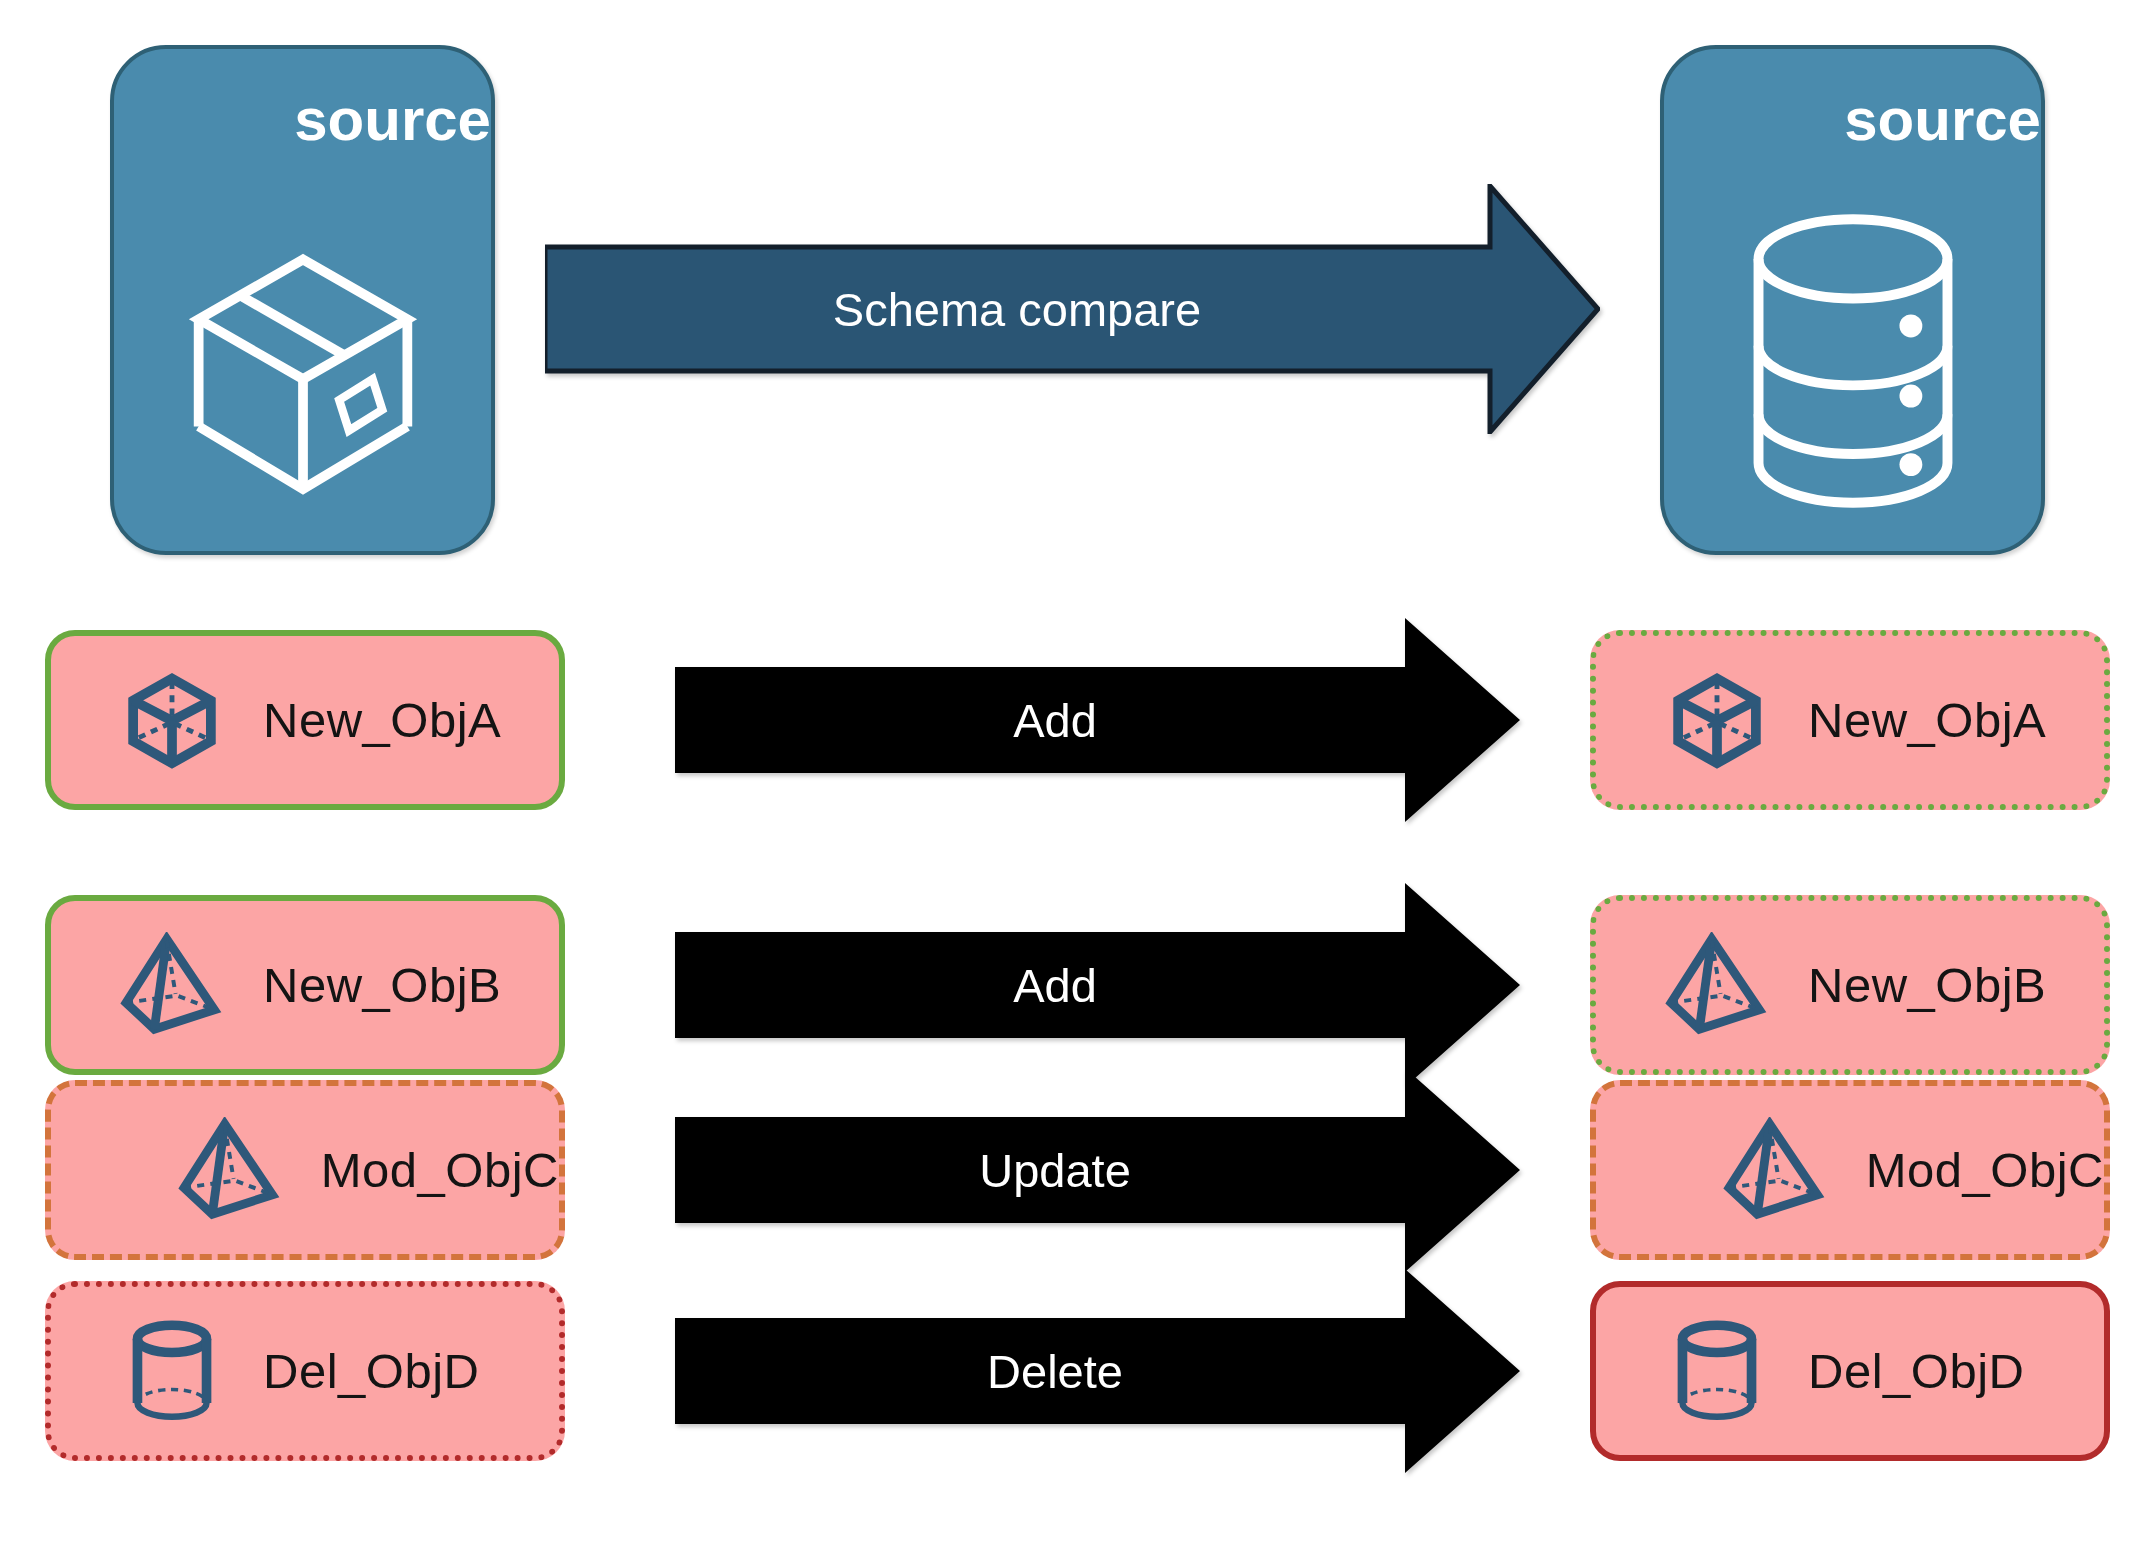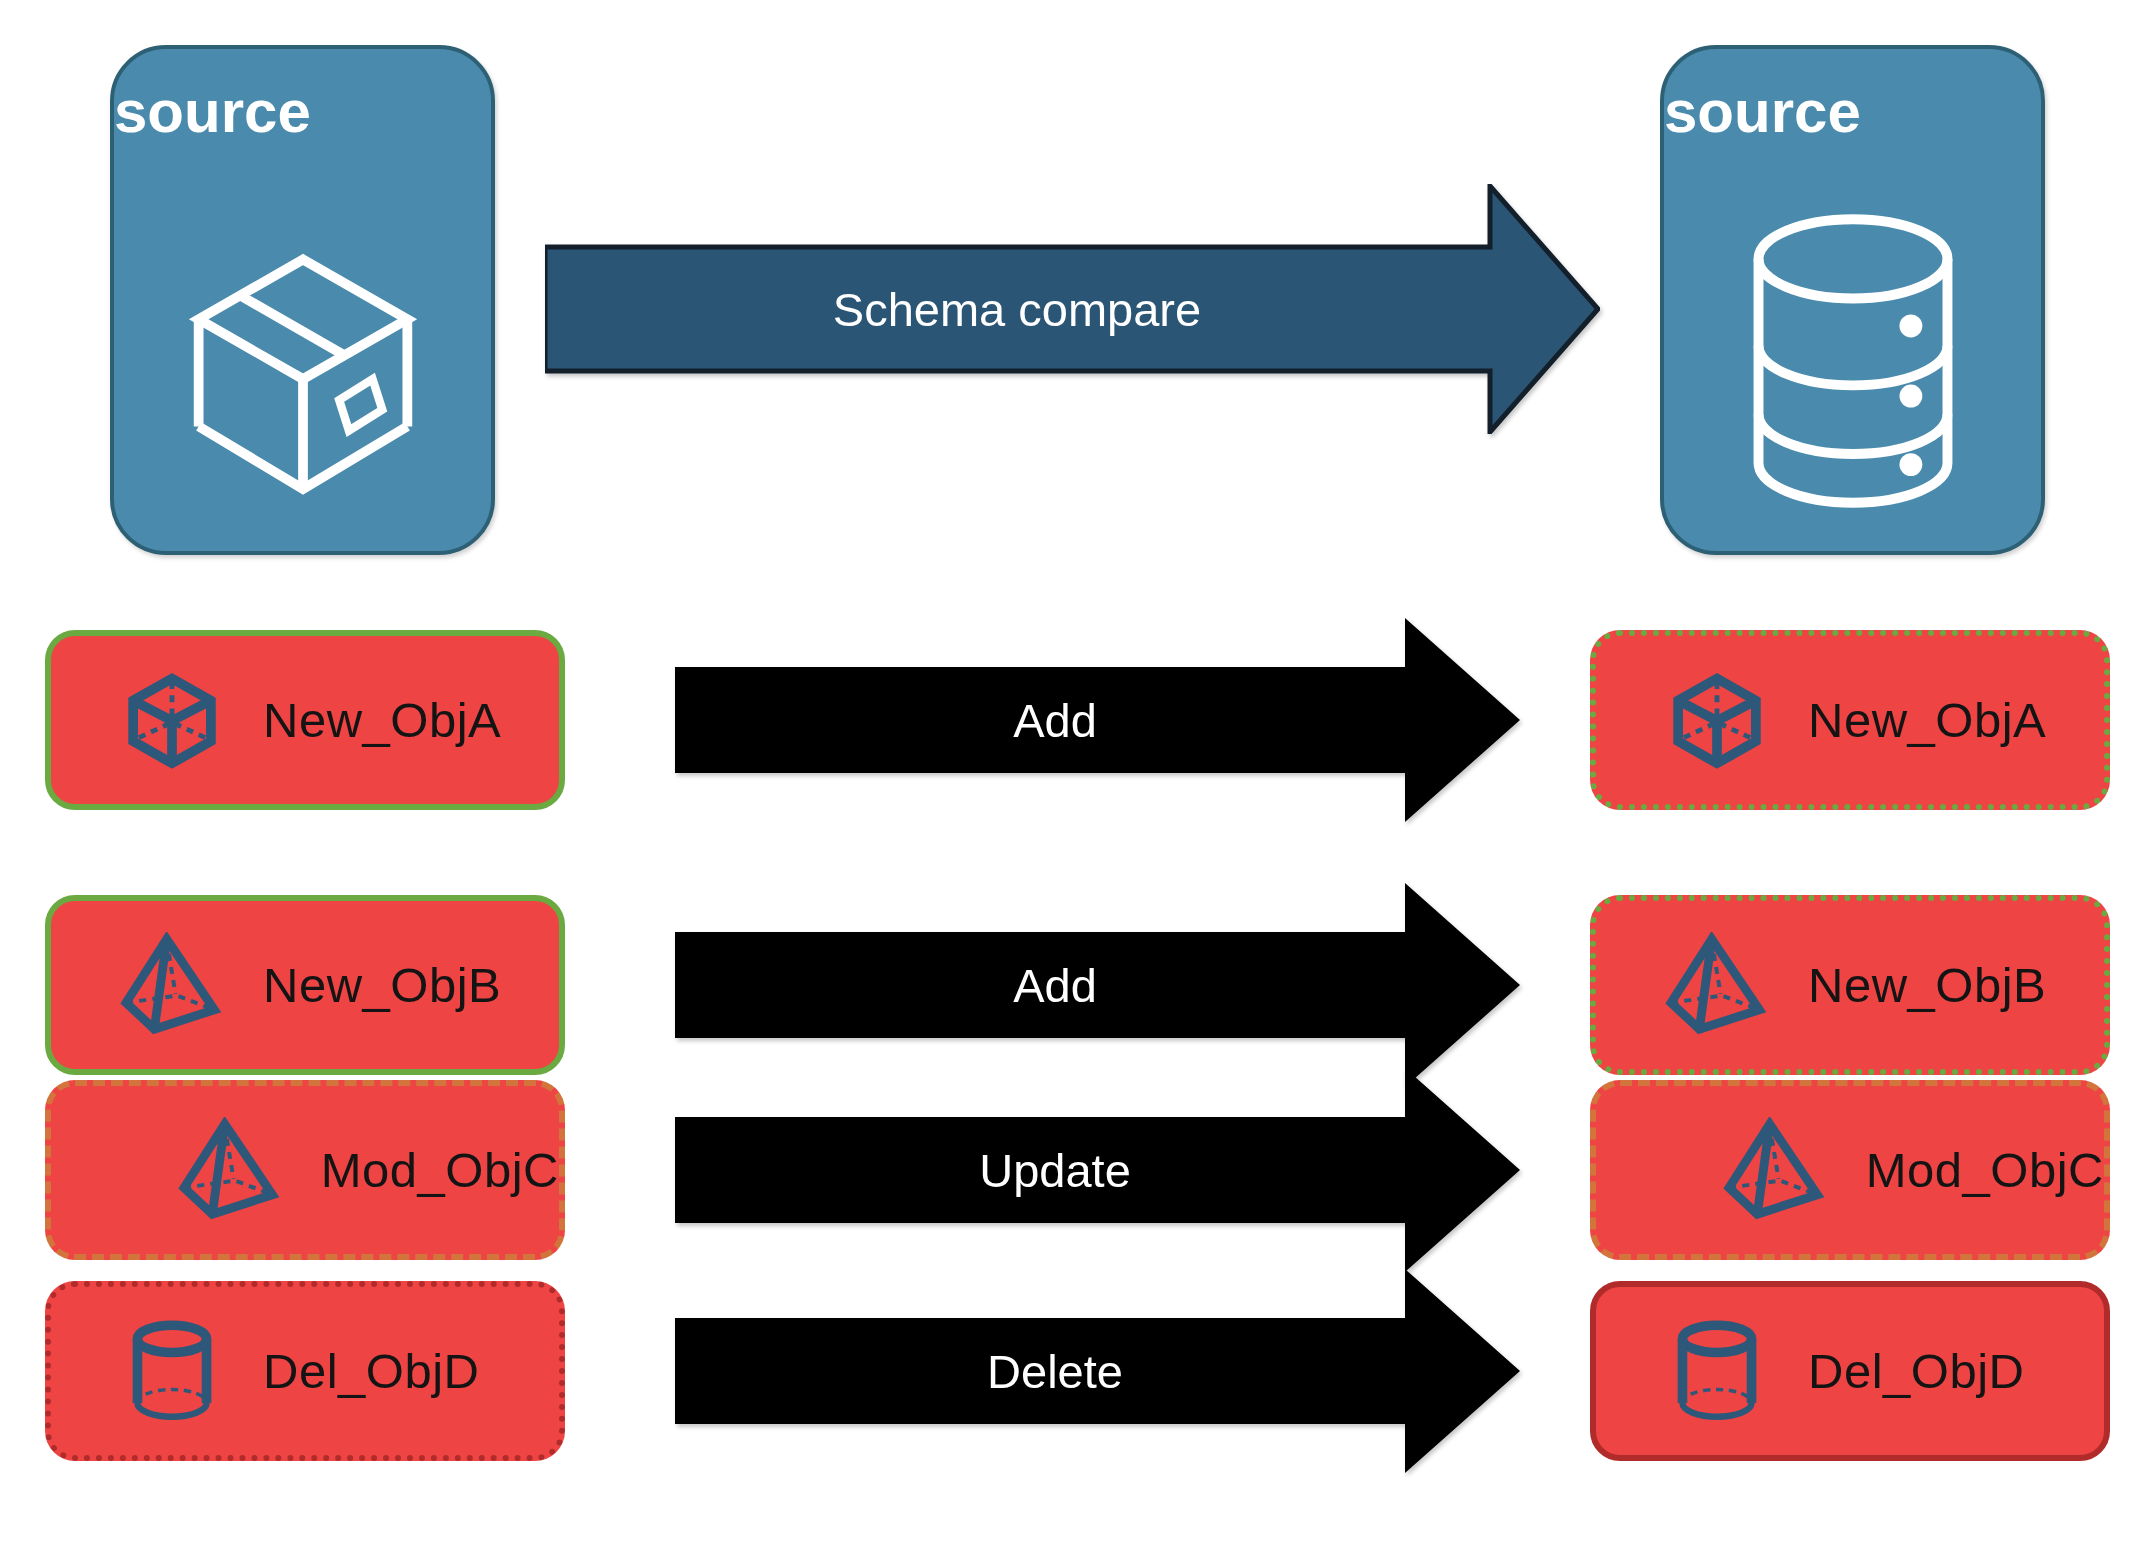--- a/index.html
+++ b/index.html
@@ -10,34 +10,34 @@
   .canvas svg text { font-family:"Liberation Sans", sans-serif; }
 
   
   .node {
     position:absolute; top:45px; width:385px; height:510px; box-sizing:border-box;
     background:var(--teal,#4A8BAD); border:4px solid var(--teal-border,#2E6075);
     border-radius:56px; box-shadow:2px 3px 4px rgba(0,0,0,0.18);
   }
   .node.source { left:110px; }
   .node.target { left:1660px; }
-  .node-title { padding-top:28px; text-align:left; color:#ffffff; font-size:60px; font-weight:bold; }
+  .node-title { padding-top:36px; text-align:right; color:#ffffff; font-size:60px; font-weight:bold; }
   .node-icon { position:absolute; top:152px; left:50%; transform:translateX(-50%); color:#ffffff; }
 
   
   .schema-arrow { position:absolute; left:545px; top:184px; width:1055px; height:250px;
     filter:drop-shadow(2px 3px 2px rgba(0,0,0,0.22)); }
   .schema-arrow polygon { fill:var(--navy-fill,#2A5574); stroke:var(--navy-stroke,#131F2B); stroke-width:5; stroke-linejoin:miter; }
   .arrow-text { fill:#ffffff; font-size:47px; }
 
   
   .row { position:absolute; left:0; width:2150px; height:180px; }
   .obj-box {
     position:absolute; top:0; width:520px; height:180px; box-sizing:border-box;
-    background:#ef4444; border-radius:30px;
+    background:#fca5a5; border-radius:30px;
     display:flex; align-items:center; padding-left:68px; gap:38px;
   }
   .obj-box.left  { left:45px; }
   .obj-box.right { left:1590px; }
   .obj-icon { width:106px; height:106px; color:var(--icon-blue,#2E587A); flex:0 0 auto; }
   .obj-label { font-size:49px; color:var(--label-color,#141414); letter-spacing:0.5px; }
 
   .b-solid-green   { border:6px solid  var(--green-border,#6AAA40); }
   .b-dotted-green  { border:6px dotted var(--green-border,#6AAA40); }
   .b-dashed-orange { border:6px dashed var(--orange-border,#D3743C);justify-content:flex-end; }

